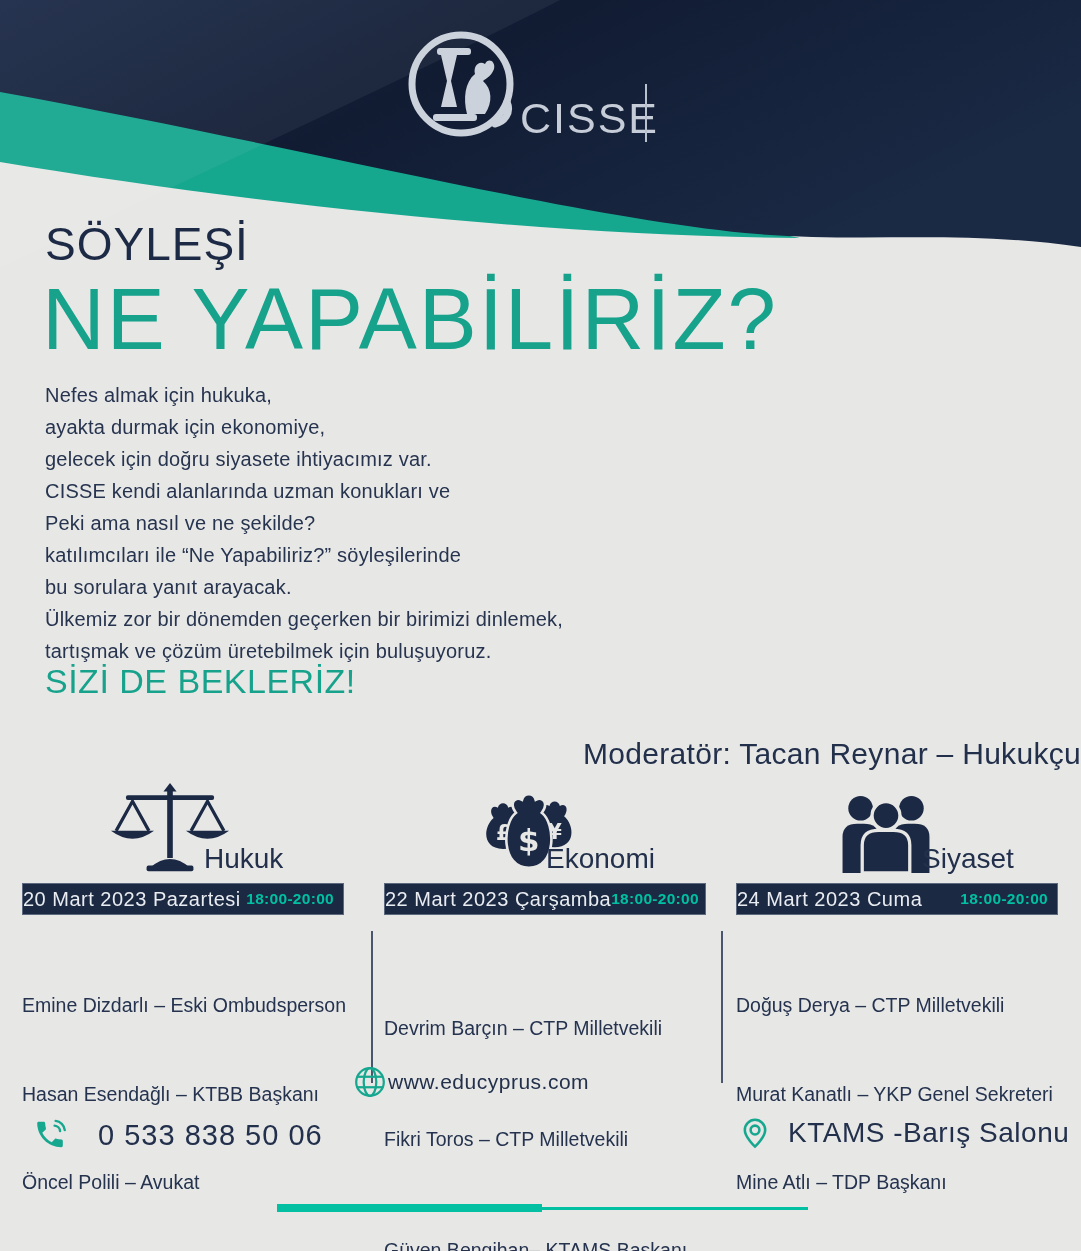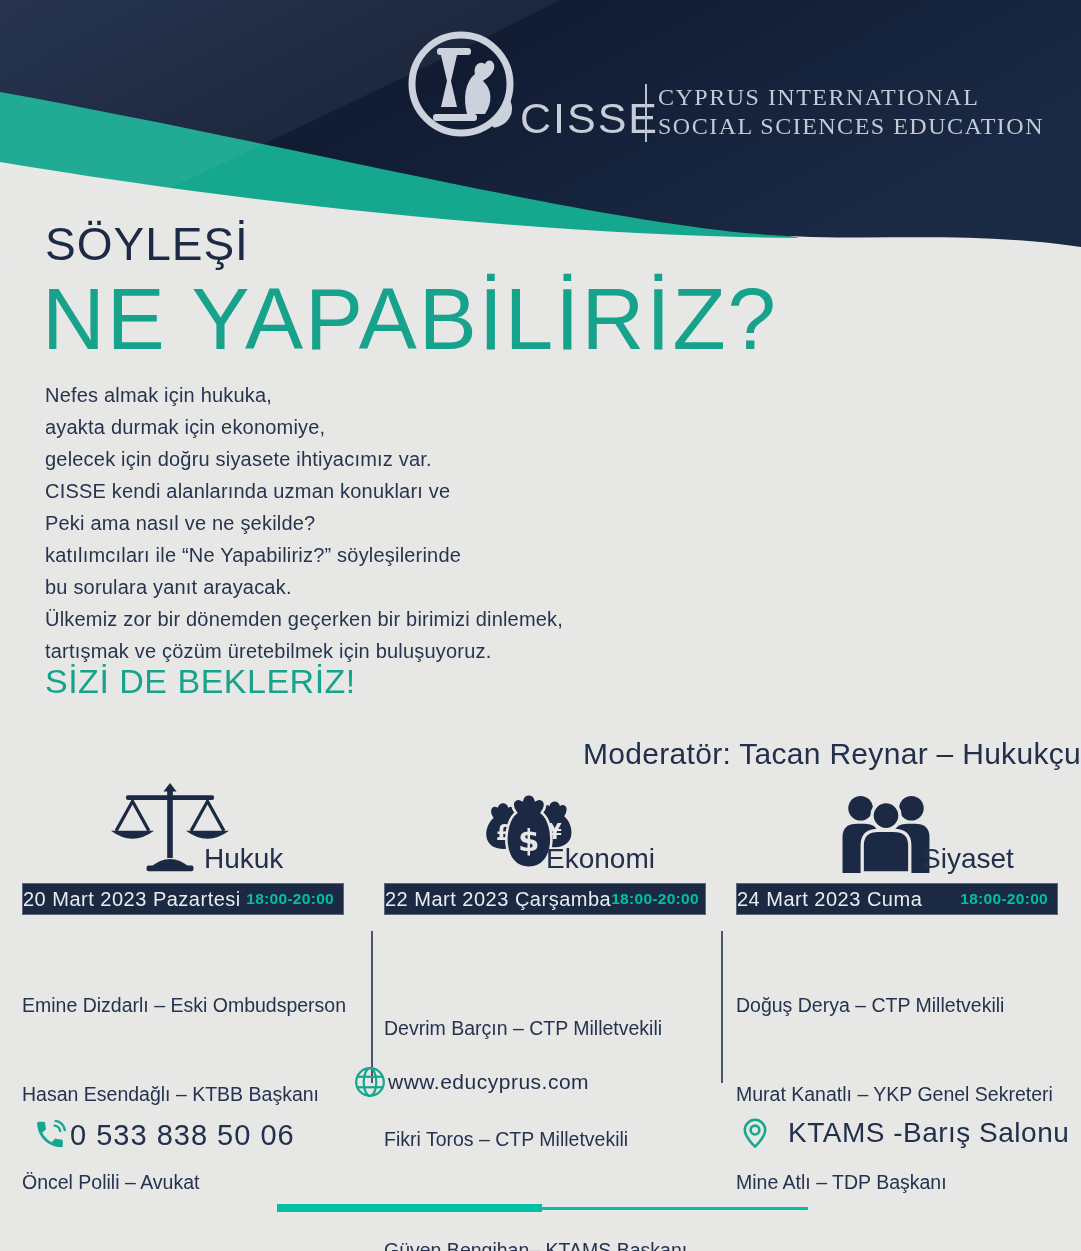--- a/index.html
+++ b/index.html
@@ -46,21 +46,21 @@
   }
   .date-text{font-size:20px;color:#e9ecf1;letter-spacing:.5px;}
   .time-text{font-size:15.5px;font-weight:bold;color:#00c0a3;letter-spacing:.3px;}
   .speakers{margin-top:17px;font-size:19.5px;line-height:29.5px;color:#25334f;white-space:pre;}
   .col-2 .speakers{margin-top:21px;line-height:37px;}
   .v-divider{position:absolute;top:931px;width:2px;height:152px;background:#2e3c58;opacity:.85;}
   .v-divider.d1{left:371px;} .v-divider.d2{left:721px;}
   
   .contact{position:absolute;display:flex;align-items:center;color:#22304c;white-space:nowrap;}
   .contact svg{flex:0 0 auto;}
-  .contact-phone{left:33px;top:1118px;gap:3px;font-size:29px;letter-spacing:1px;}
+  .contact-phone{left:33px;top:1118px;gap:31px;font-size:29px;letter-spacing:1px;}
   .contact-web{left:352px;top:1064px;font-size:21px;letter-spacing:.5px;}
   .contact-loc{left:738px;top:1116px;gap:16px;font-size:28px;letter-spacing:.5px;}
   .accent-bar-thick{position:absolute;left:277px;top:1204px;width:265px;height:8px;background:#04c0a3;}
   .accent-bar-thin{position:absolute;left:542px;top:1207px;width:266px;height:3px;background:#04c0a3;}
 </style>
 </head>
 <body>
 
 <div class="canvas">
 
@@ -82,24 +82,20 @@
       <circle cx="58" cy="56" r="49" fill="none" stroke="#cbd2dc" stroke-width="7"></circle>
       <path d="M104 74 C109 85 101 94 92 96" fill="none" stroke="#cbd2dc" stroke-width="7" stroke-linecap="round"></path>
       <rect x="34" y="20" width="34" height="7" rx="3"></rect>
       <rect x="30" y="86" width="44" height="7" rx="3"></rect>
       <path d="M38 27 h16 l-6 26 l6 26 h-16 l6 -26 Z"></path>
       <path d="M64 86 C60 70 62 54 72 46 C70 38 76 32 82 36 C85 29 93 33 91 41 C89 47 84 50 80 53 C89 61 90 74 82 86 Z"></path>
     </g>
   </svg>
   <div class="brand-wordmark">CISSE</div>
   <div class="brand-divider"></div>
-  <div class="brand-org">
-    <div>CYPRUS INTERNATIONAL</div>
-    <div>SOCIAL SCIENCES EDUCATION</div>
-  </div>
 
   <div class="kicker">SÖYLEŞİ</div>
   <div class="title">NE YAPABİLİRİZ?</div>
   <div class="intro">
     <div>Nefes almak için hukuka,</div>
     <div>ayakta durmak için ekonomiye,</div>
     <div>gelecek için doğru siyasete ihtiyacımız var.</div>
     <div>CISSE kendi alanlarında uzman konukları ve</div>
     <div>Peki ama nasıl ve ne şekilde?</div>
     <div>katılımcıları ile “Ne Yapabiliriz?” söyleşilerinde</div>

